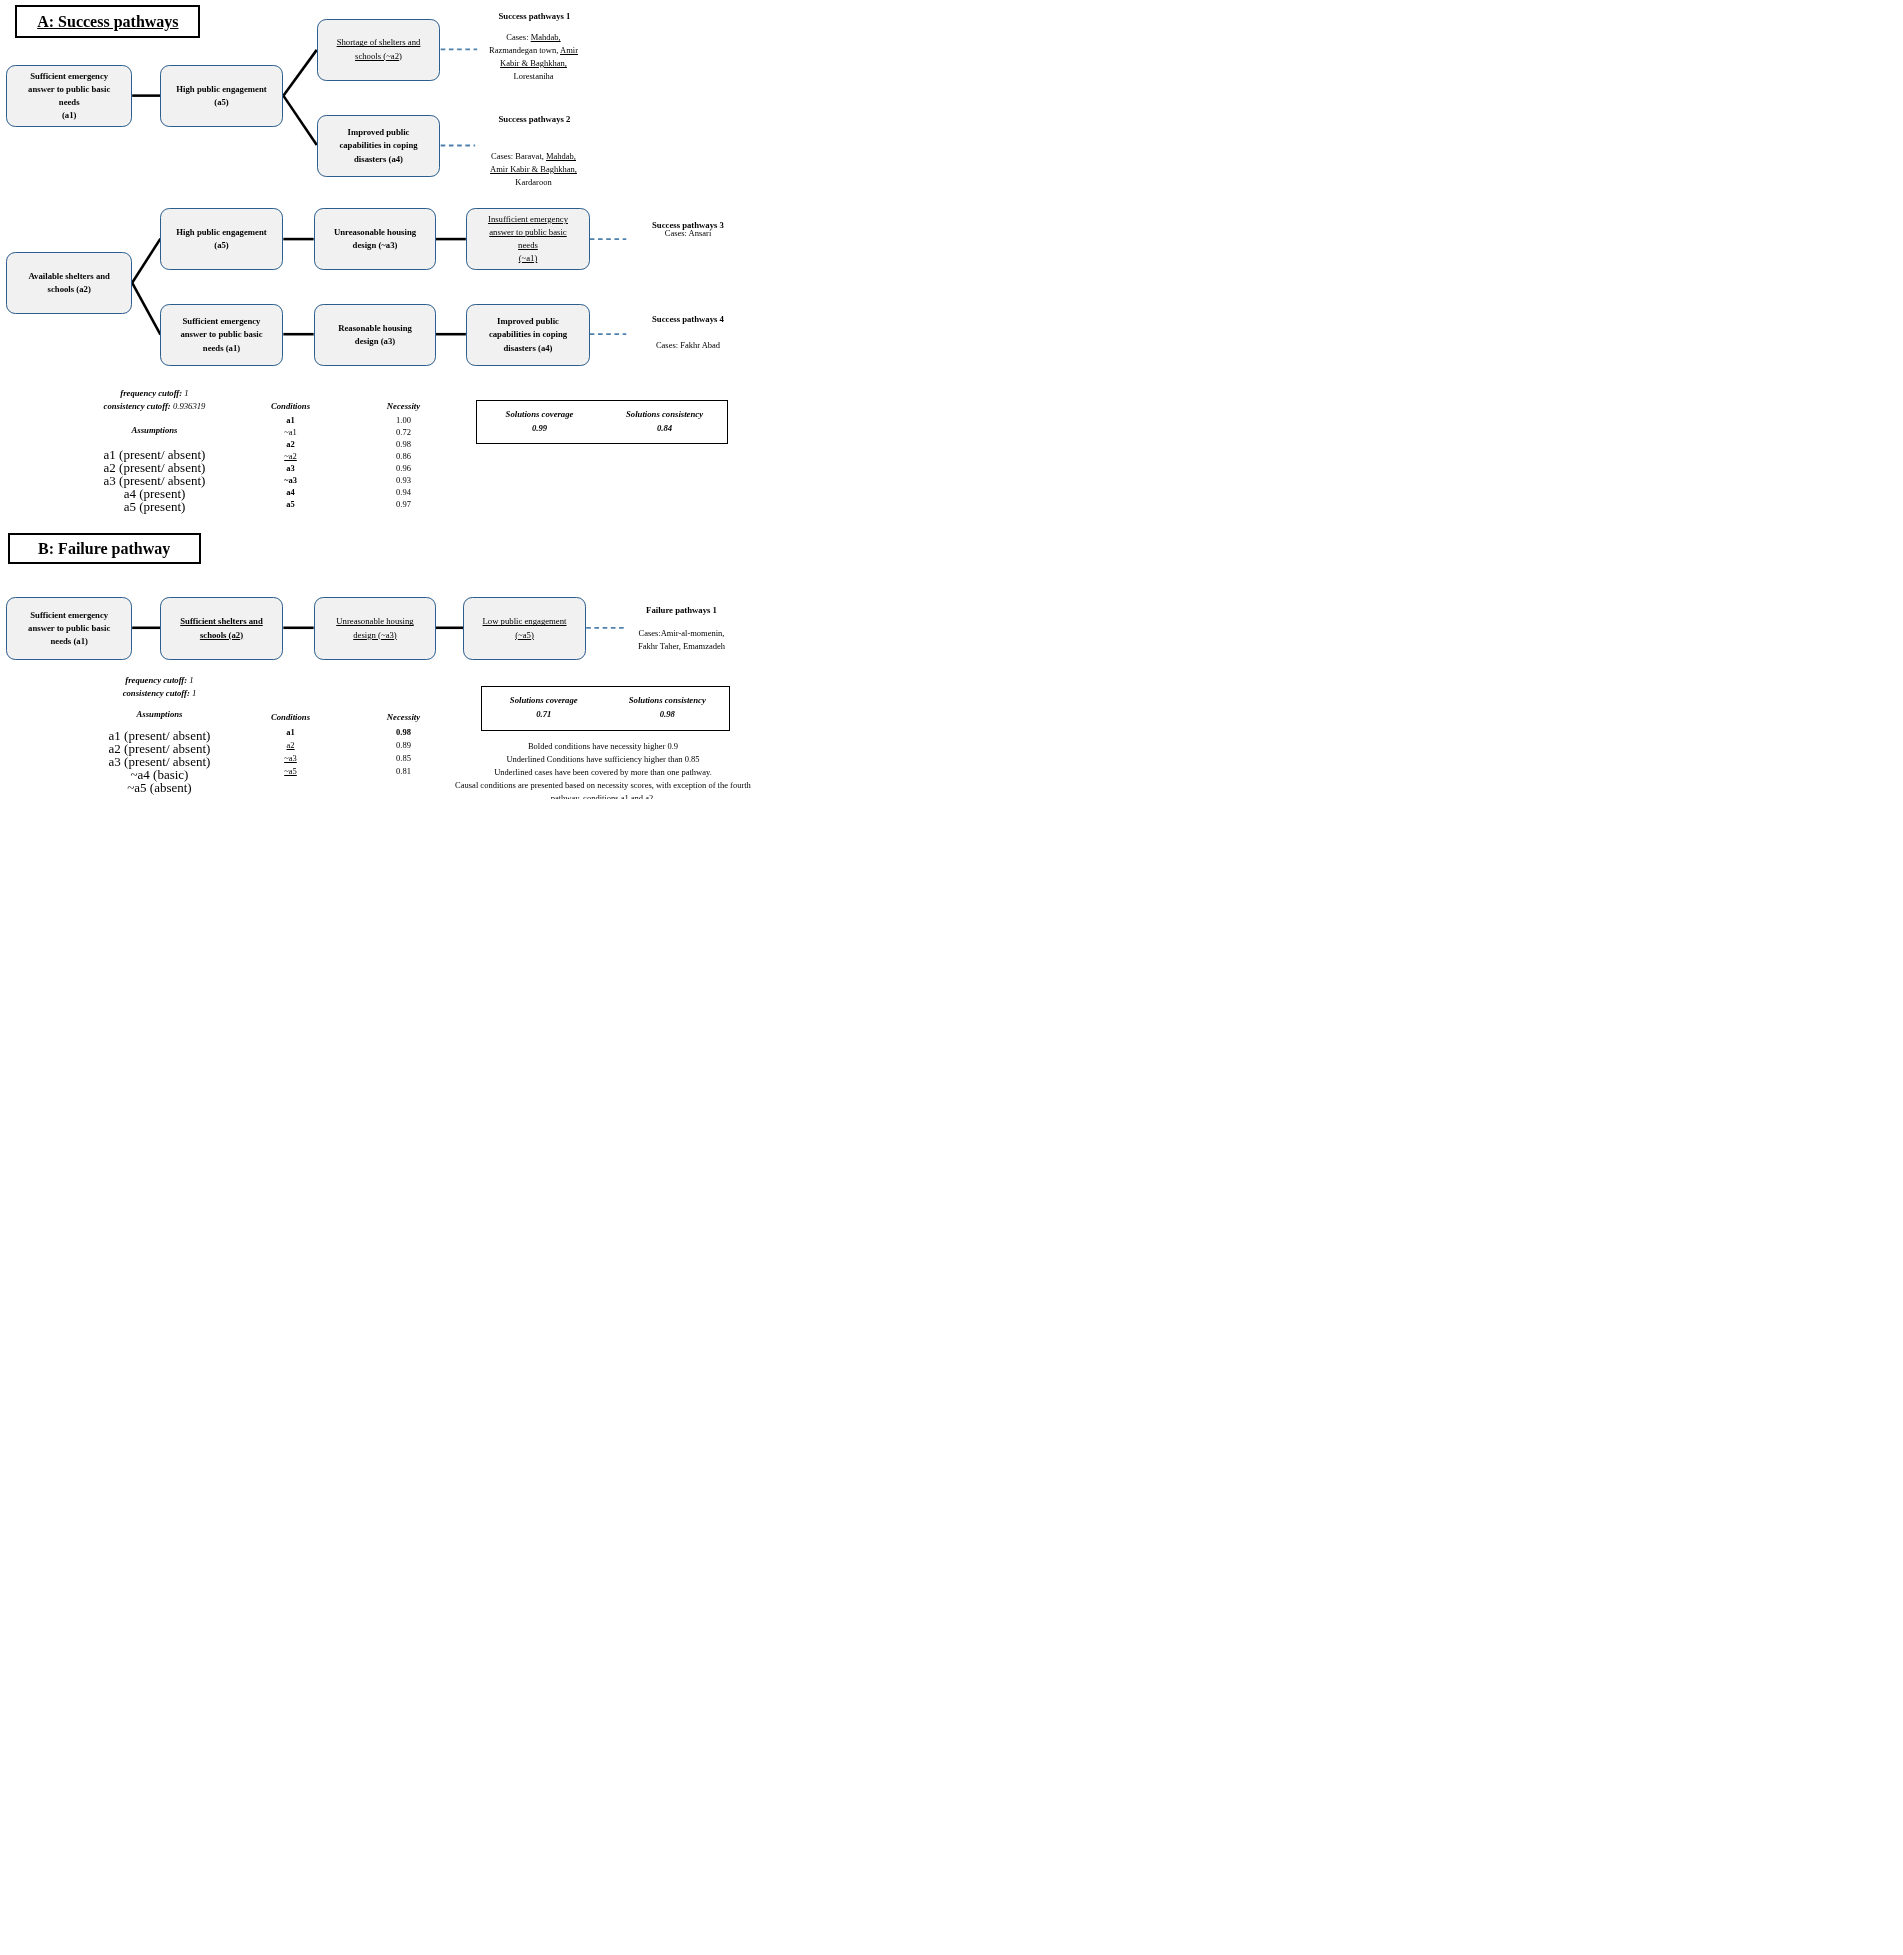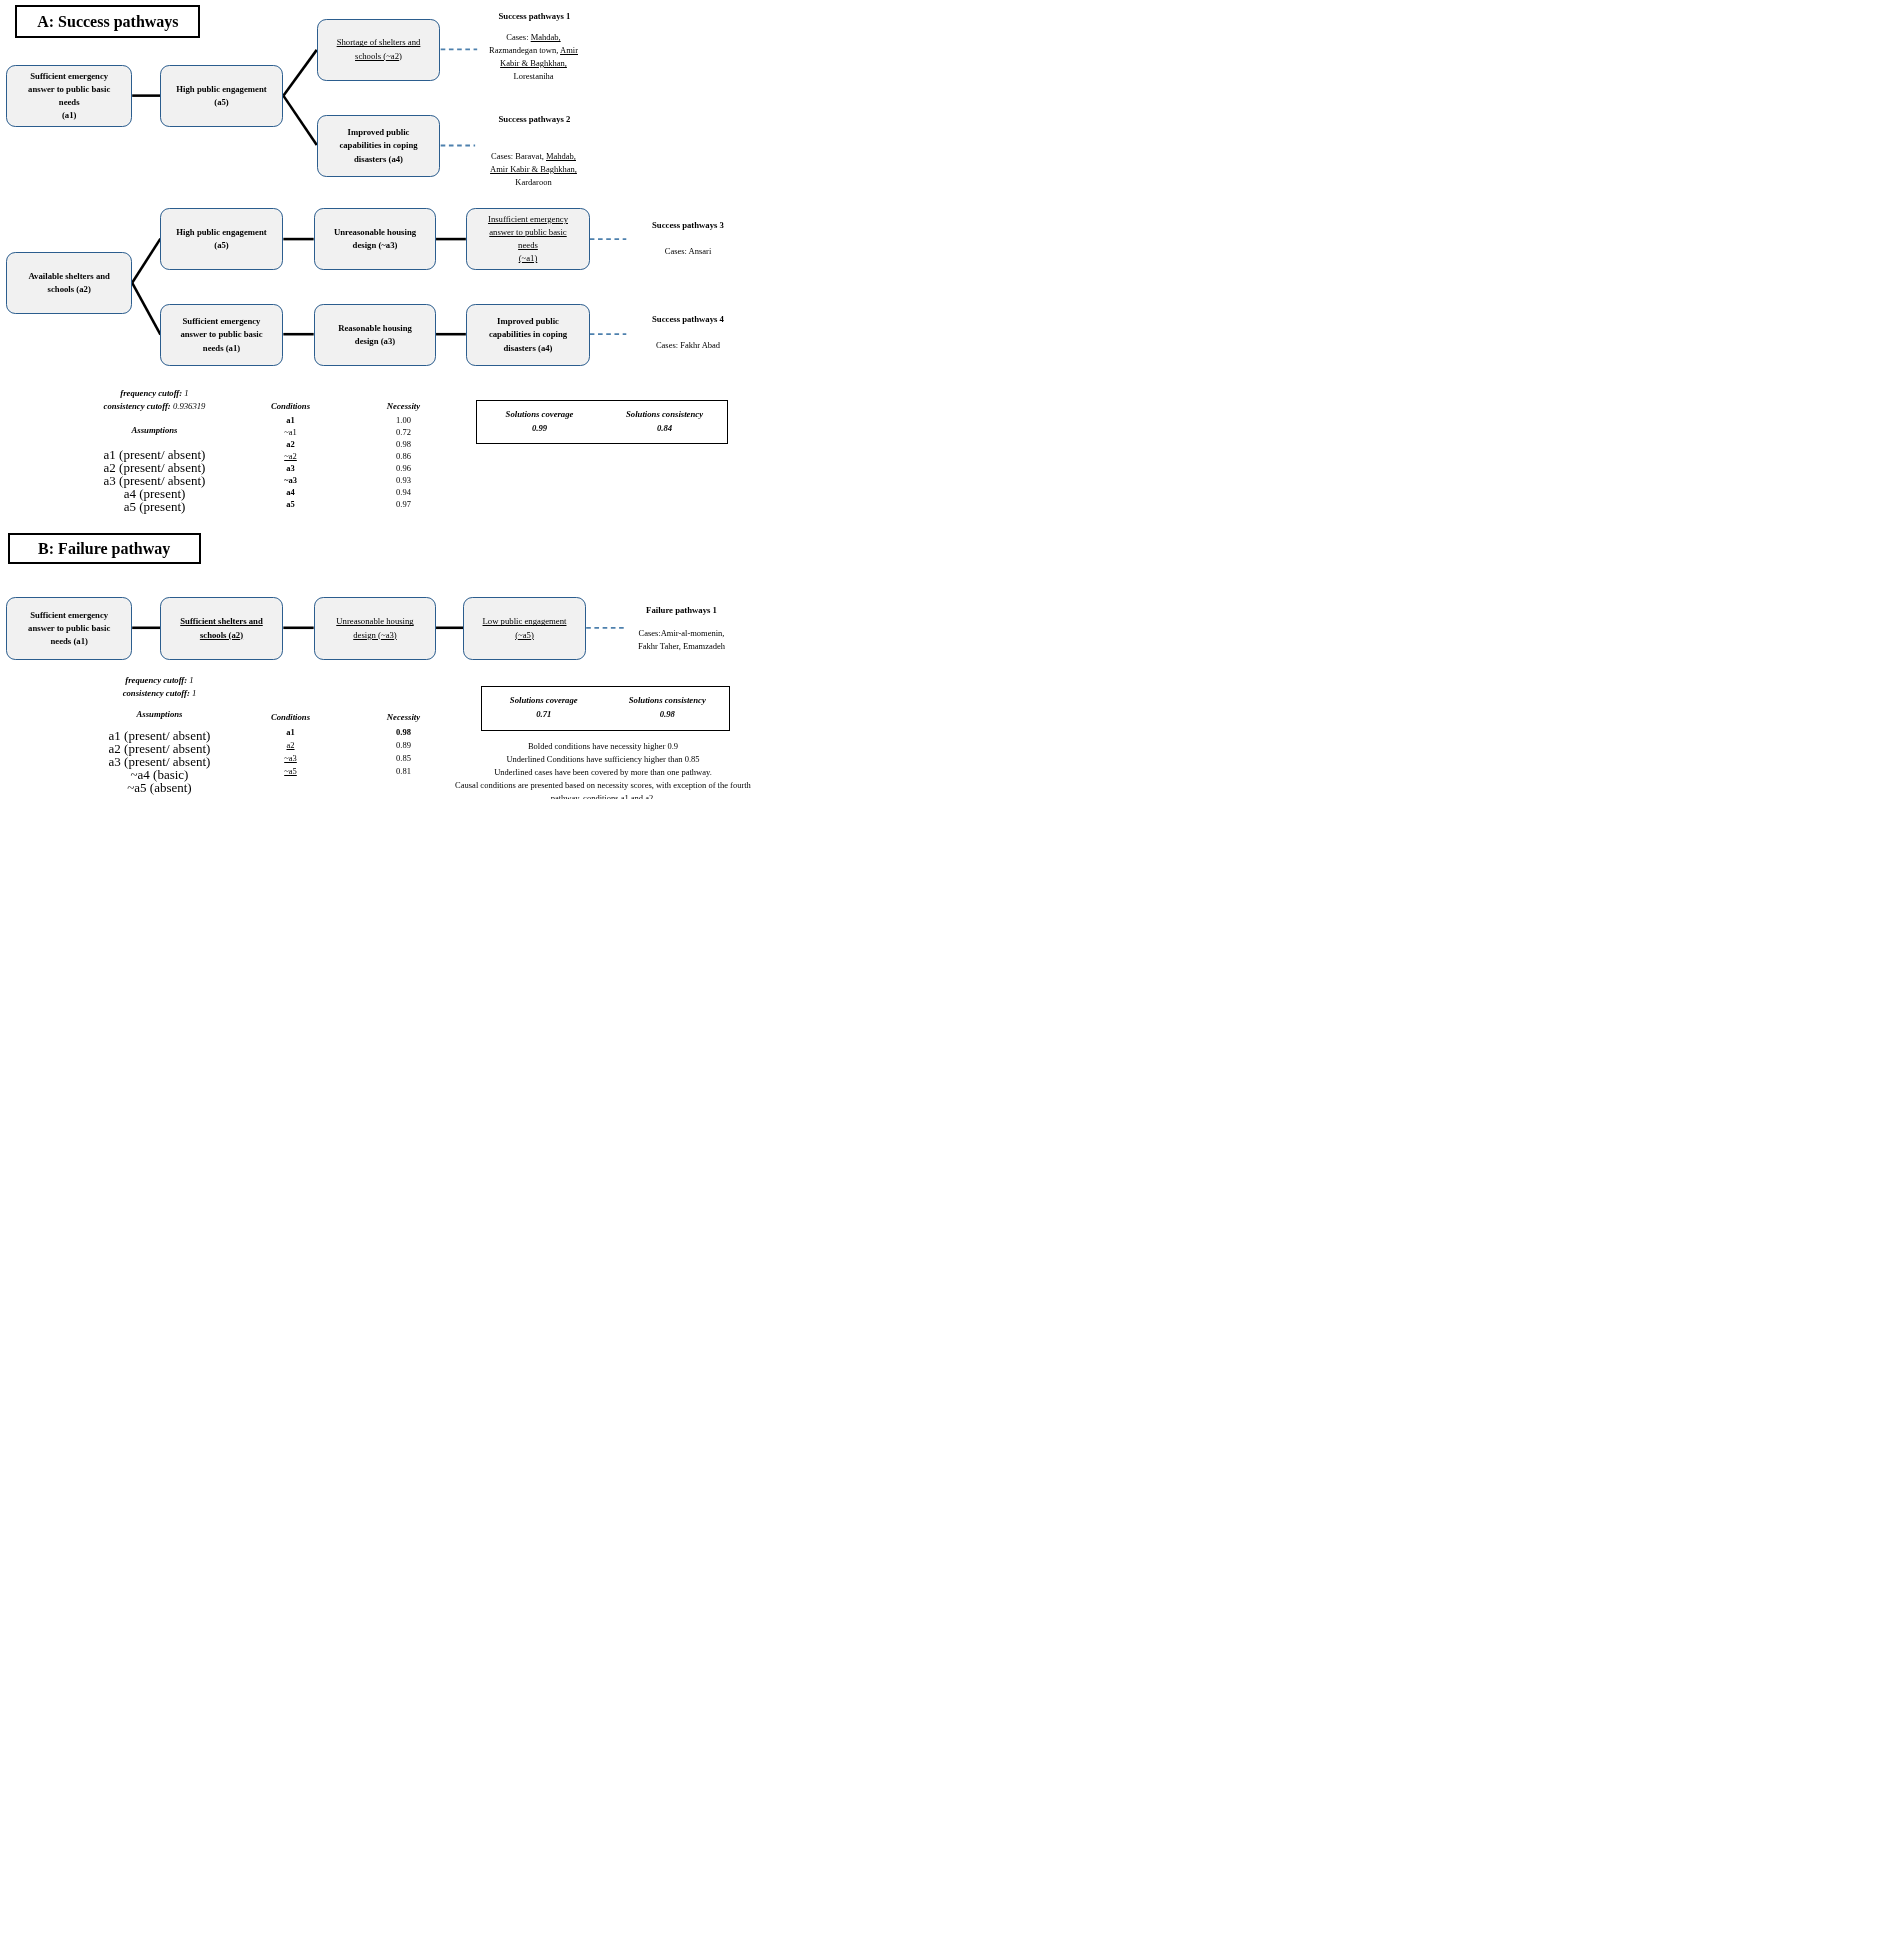--- a/index.html
+++ b/index.html
@@ -95,21 +95,21 @@
     <line x1="551" y1="650" x2="610" y2="650" stroke="#000" stroke-width="5"></line>
     <line x1="848" y1="650" x2="906" y2="650" stroke="#000" stroke-width="5"></line>
     <line x1="1147" y1="650" x2="1218" y2="650" stroke="#4d80ad" stroke-width="3.5" stroke-dasharray="9 7"></line>
 
     <line x1="257" y1="1221" x2="312" y2="1221" stroke="#000" stroke-width="5"></line>
     <line x1="551" y1="1221" x2="610" y2="1221" stroke="#000" stroke-width="5"></line>
     <line x1="848" y1="1221" x2="906" y2="1221" stroke="#000" stroke-width="5"></line>
     <line x1="1140" y1="1221" x2="1214" y2="1221" stroke="#4d80ad" stroke-width="3.5" stroke-dasharray="9 7"></line>
   </svg>
 
-  <div class="section-title" style="left:15.4px;top:5.1px;width:185px;height:33px;">
+  <div class="section-title" style="left:15.4px;top:5.1px;width:185px;height:33px;text-decoration:underline;">
     <span>A: Success pathways</span>
   </div>
 
   <div class="node" style="left:6.2px;top:65px;width:126px;height:62px;">
     <span>Sufficient emergency
 answer to public basic
 needs
 (a1)</span>
   </div>
   <div class="node" style="left:160px;top:65px;width:123px;height:62px;">
@@ -174,21 +174,21 @@
   </div>
   <div class="node" style="left:466px;top:304px;width:124px;height:62px;">
     <span>Improved public
 capabilities in coping
 disasters (a4)</span>
   </div>
 
   <div class="pw-head" style="left:629px;top:220px;width:118px;">
     <span>Success pathways 3</span>
   </div>
-  <div class="pw-cases" style="left:629px;top:245px;width:118px;">
+  <div class="pw-cases" style="left:629px;top:227px;width:118px;">
     <span>Cases: Ansari</span>
   </div>
 
   <div class="pw-head" style="left:629px;top:314px;width:118px;">
     <span>Success pathways 4</span>
   </div>
   <div class="pw-cases" style="left:629px;top:339px;width:118px;">
     <span>Cases: Fakhr Abad</span>
   </div>
 

